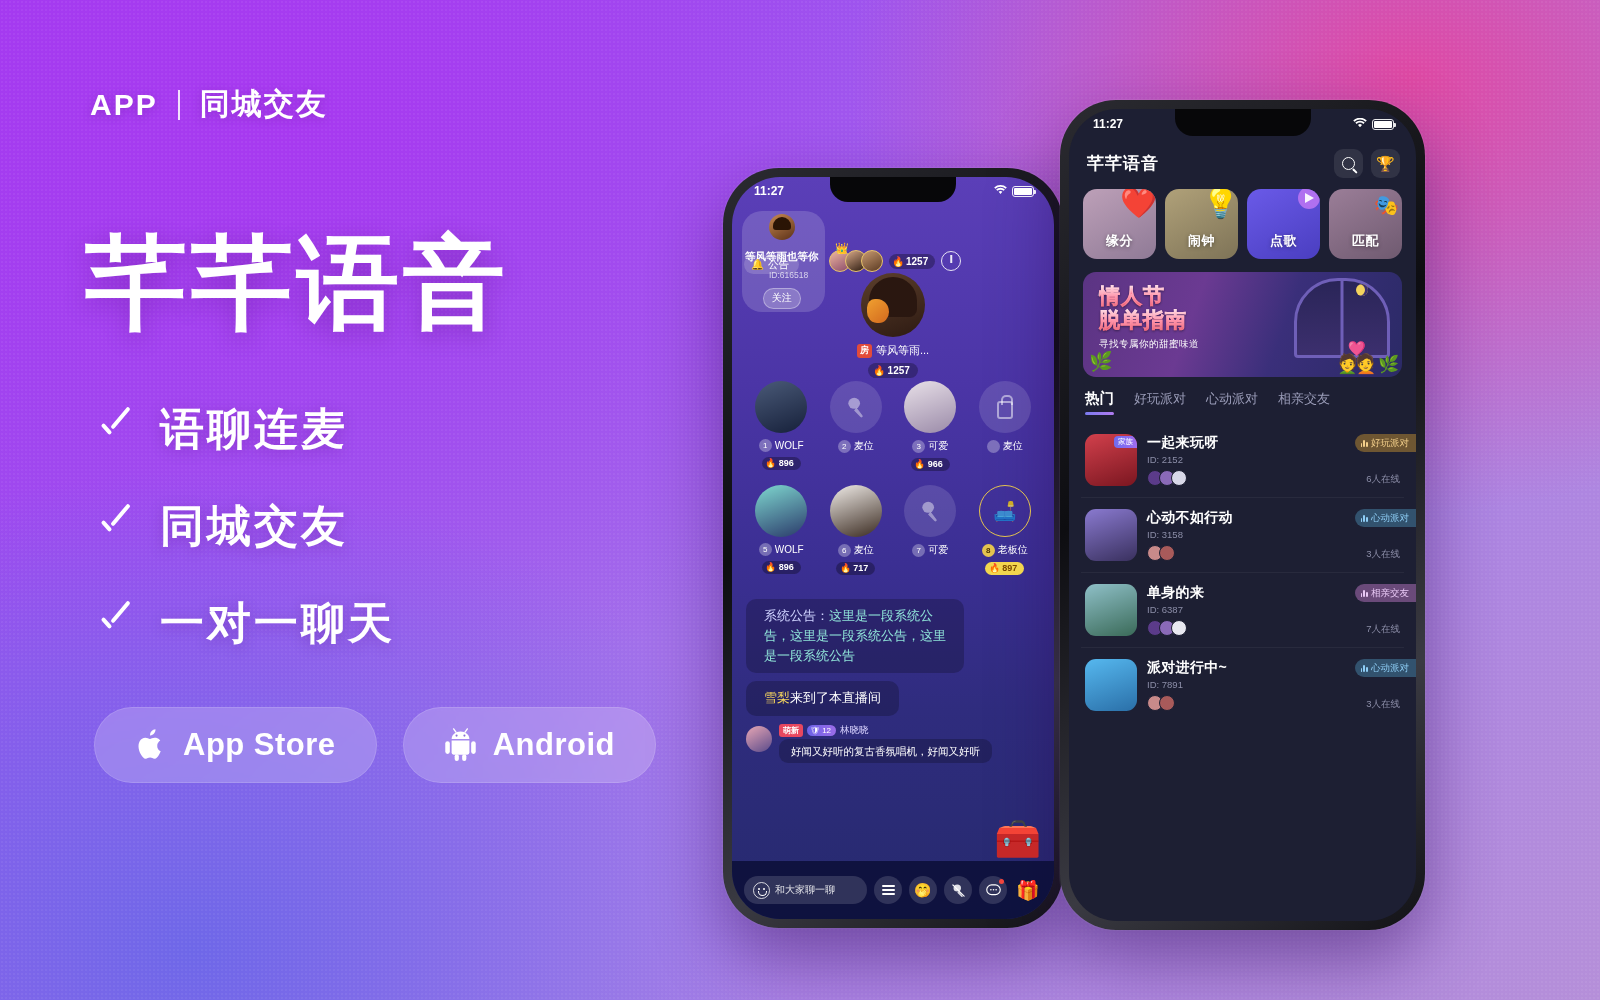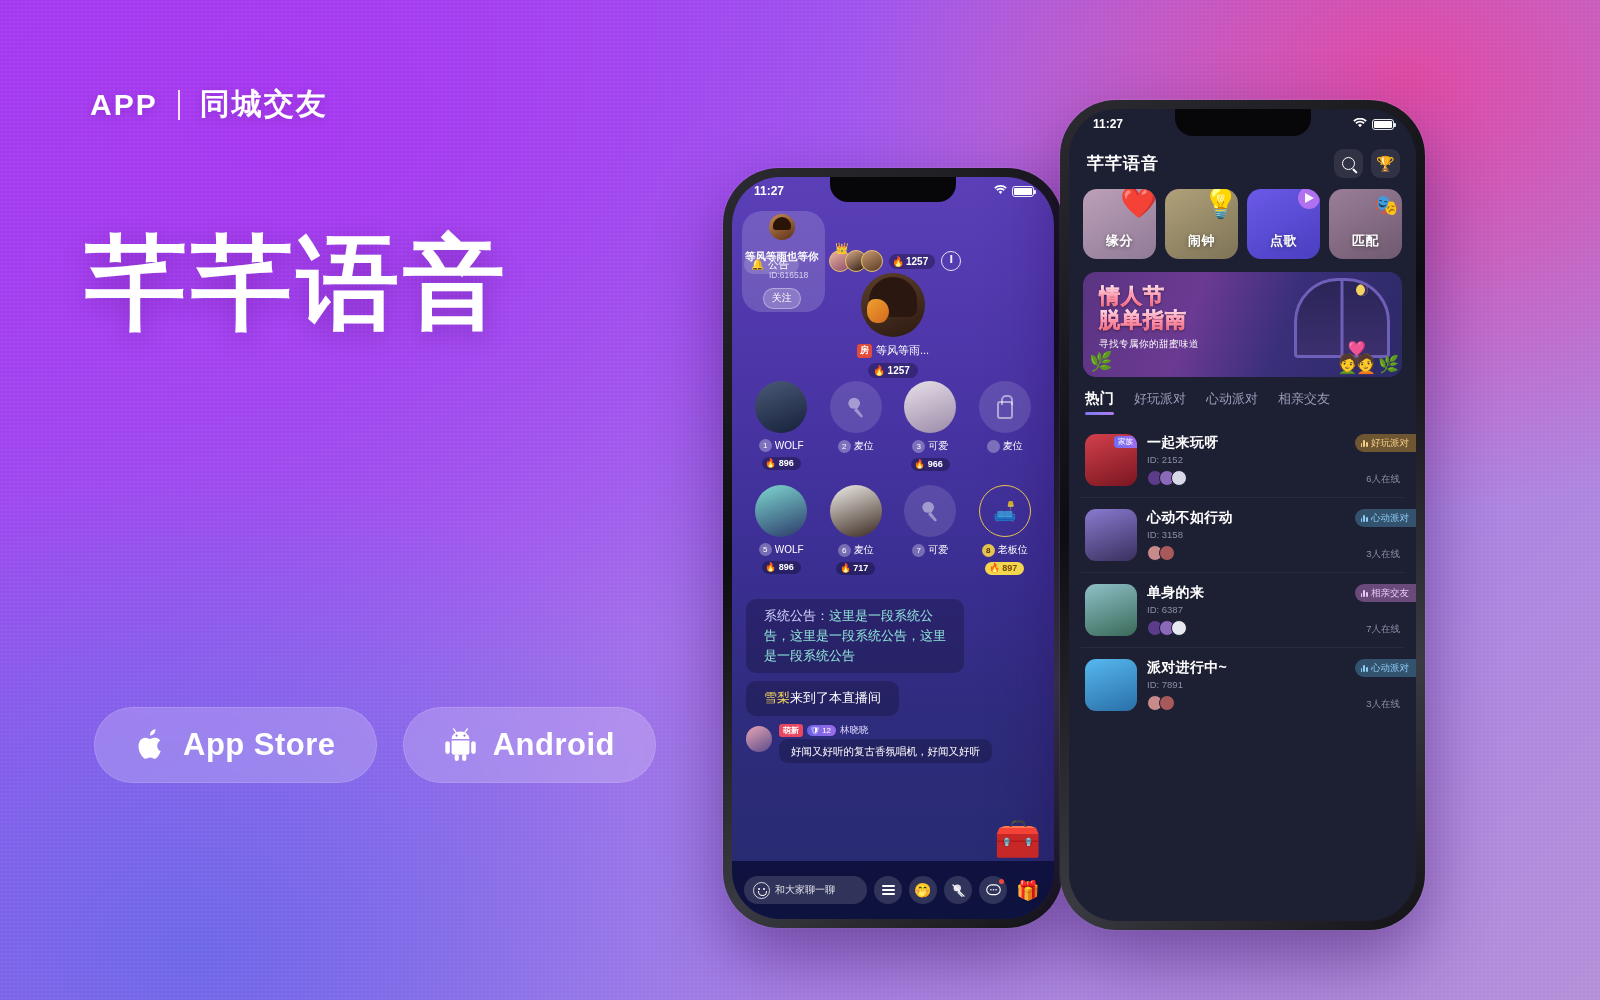--- a/index.html
+++ b/index.html
@@ -250,20 +250,34 @@
 <div class="left">
 
   <div class="kicker">
     <span>APP</span>
     <span class="bar"></span>
     <span>同城交友</span>
   </div>
 
   <div class="brand">芊芊语音</div>
 
+  <div class="features">
+    <div class="feat">
+      <span class="tick"></span>
+      <span class="ftext">语聊连麦</span>
+    </div>
+    <div class="feat">
+      <span class="tick"></span>
+      <span class="ftext">同城交友</span>
+    </div>
+    <div class="feat">
+      <span class="tick"></span>
+      <span class="ftext">一对一聊天</span>
+    </div>
+  </div>
 
   <div class="stores">
     <div class="store">
       <span>
         <svg width="32" height="38" viewBox="0 0 24 28">
             <path fill="#fff" d="M16.7 14.6c0-2.6 2.1-3.9 2.2-4-1.2-1.8-3.1-2-3.8-2-1.6-.2-3.1.9-3.9.9-.8 0-2.1-.9-3.4-.9-1.8 0-3.4 1-4.3 2.6-1.8 3.2-.5 7.9 1.3 10.5.9 1.3 1.9 2.7 3.2 2.6 1.3-.05 1.8-.85 3.3-.85 1.5 0 2 .85 3.4.82 1.4-.03 2.3-1.3 3.1-2.6.98-1.5 1.4-2.95 1.4-3.03-.03-.02-2.7-1.03-2.5-4.07z"></path>
             <path fill="#fff" d="M14.3 5.4c.7-.85 1.2-2.03 1.05-3.2-1.02.04-2.25.68-2.97 1.53-.65.75-1.22 1.95-1.07 3.1 1.13.09 2.29-.58 2.99-1.43z"></path>
           </svg>
       </span>
       <span class="slabel">App Store</span>

